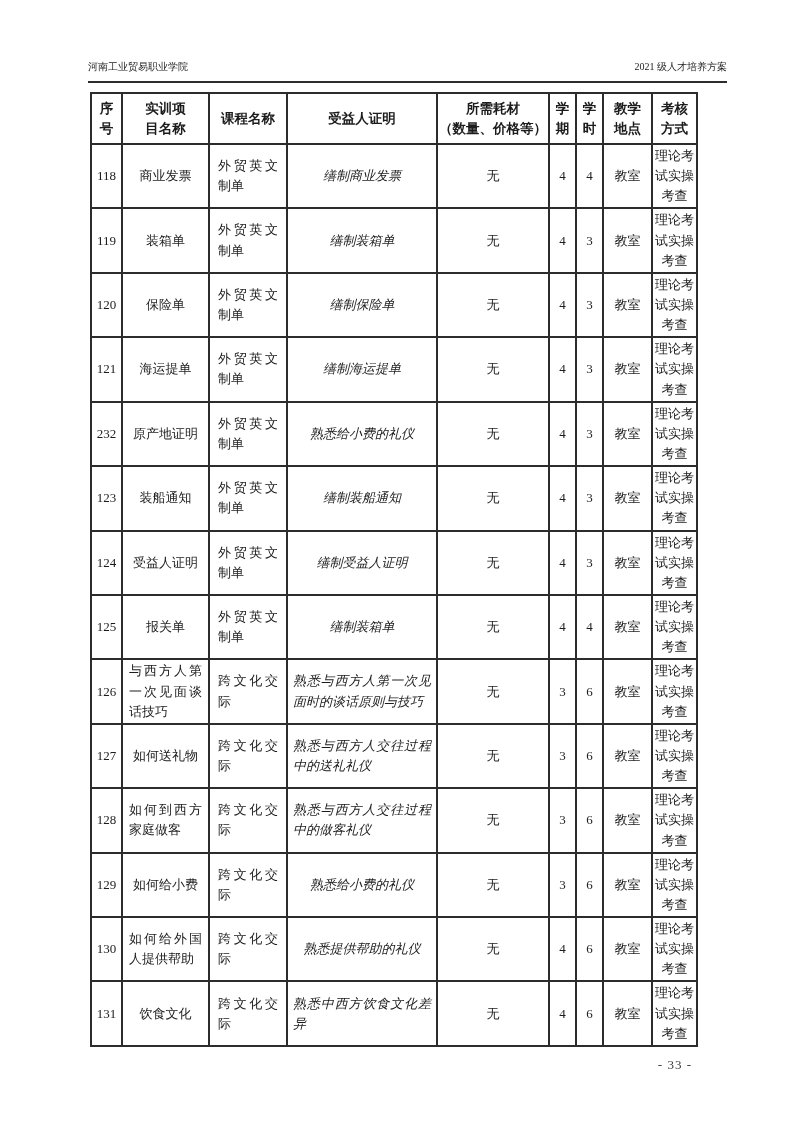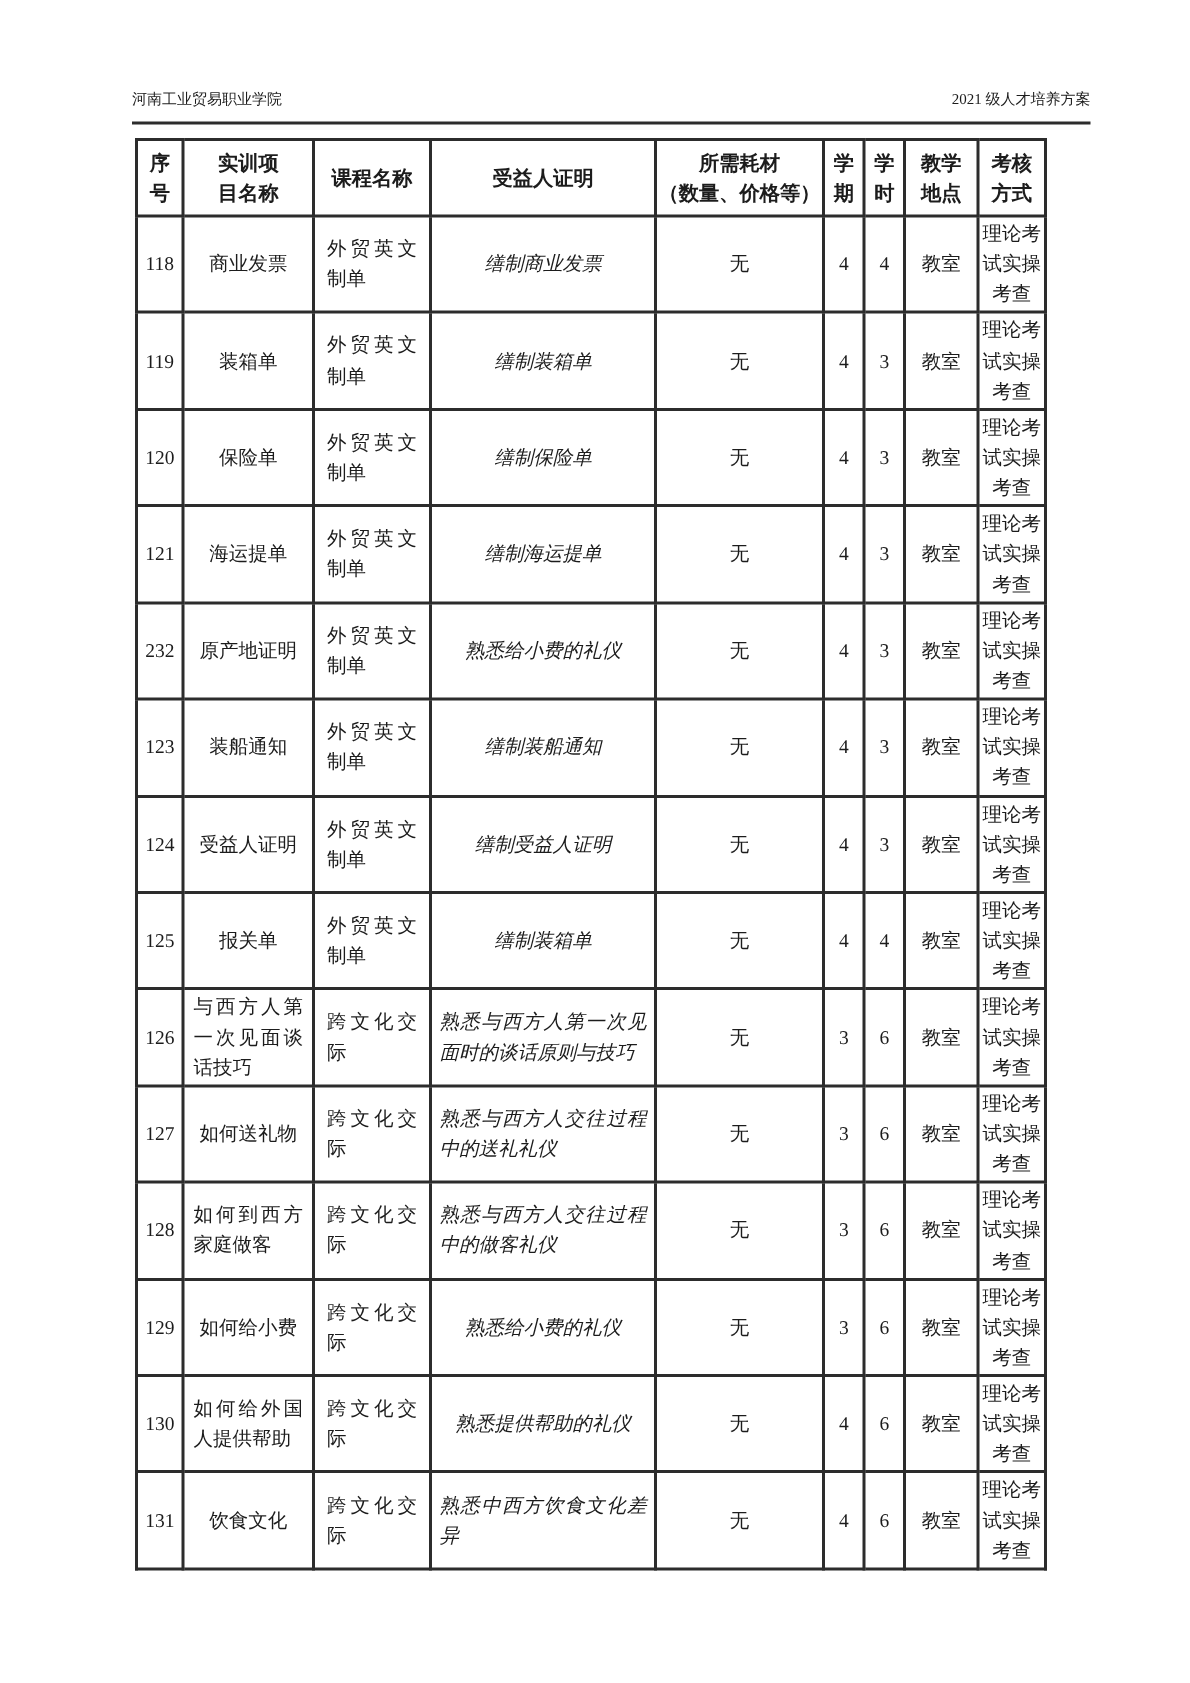--- a/index.html
+++ b/index.html
@@ -258,14 +258,17 @@
           <td class="col-objective ta-just">熟悉中西方饮食文化差异</td>
           <td class="col-materials">无</td>
           <td class="col-semester">4</td>
           <td class="col-hours">6</td>
           <td class="col-location">教室</td>
           <td class="col-assessment">理论考试实操考查</td>
         </tr>
       </tbody>
   </table>
 
+  <footer class="page-footer">
+    <span>- 33 -</span>
+  </footer>
 
 </div>
 
 </body></html>

